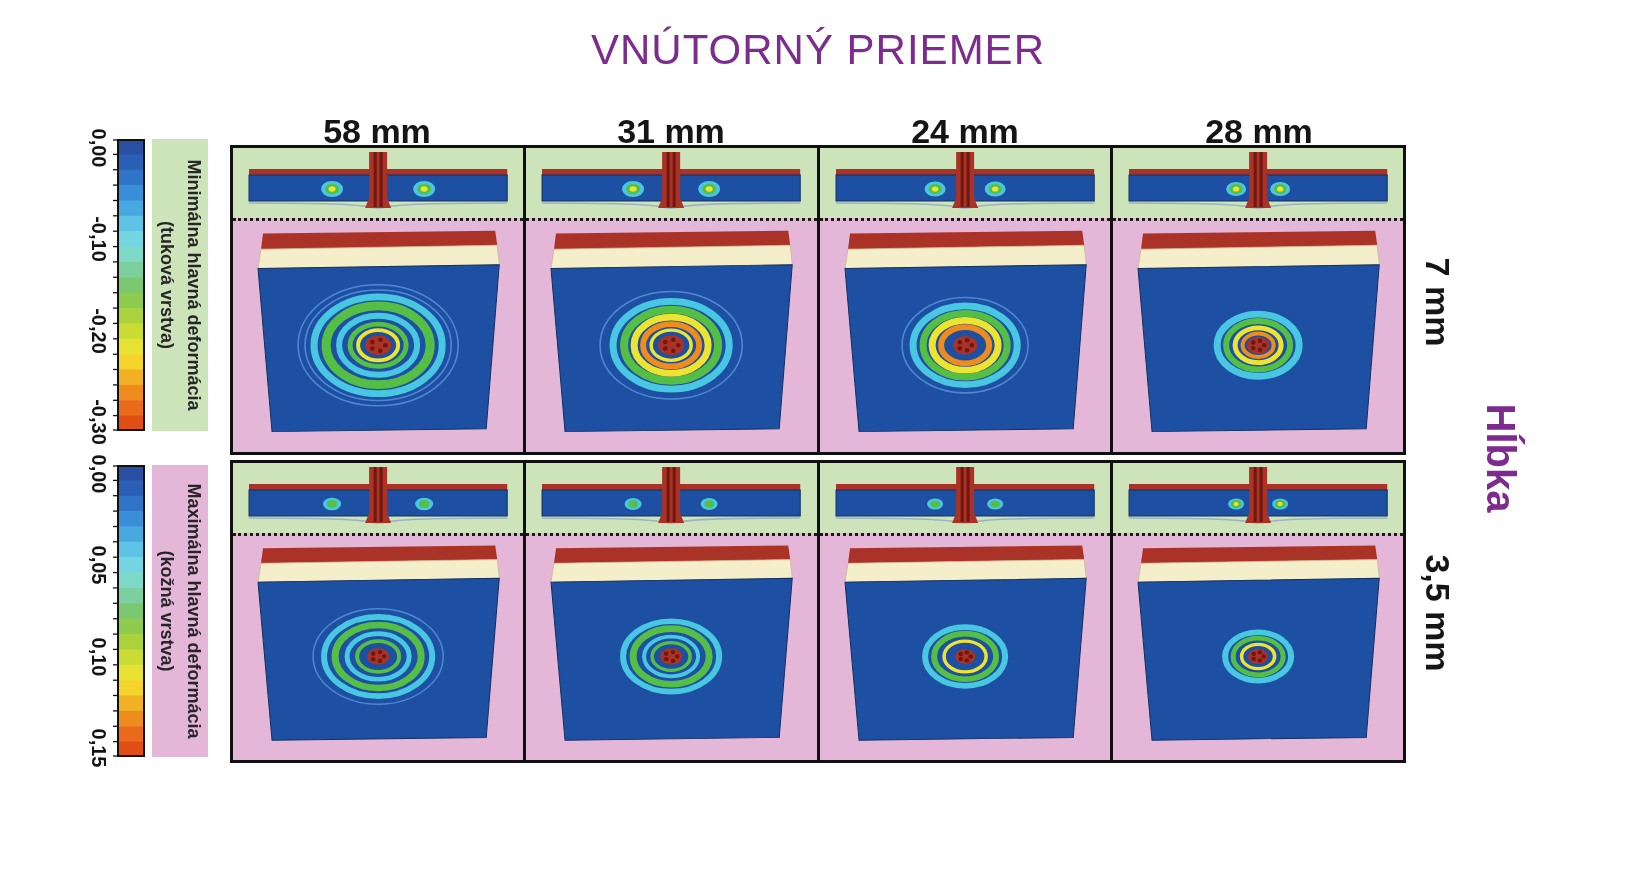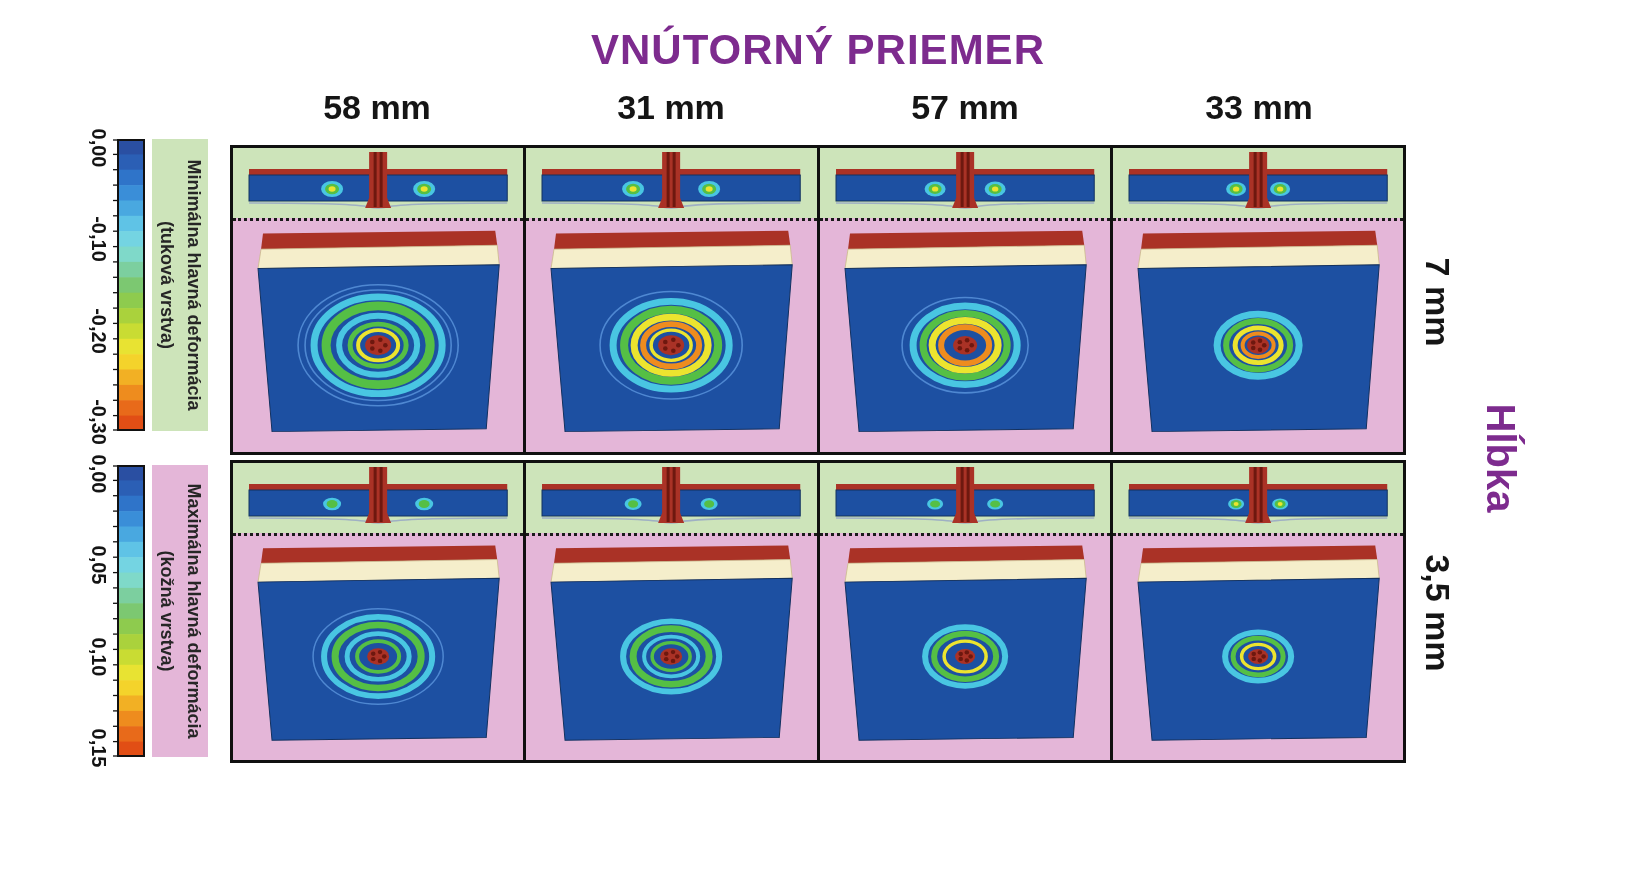--- a/index.html
+++ b/index.html
@@ -2,24 +2,24 @@
 <html style="--title-color: #7d2b8e; --strip-bg: #cde4ba; --panel-bg: #e4b6d8;"><head>
 <meta charset="utf-8">
 <style>
   html,body{margin:0;padding:0;}
   body{
     width:1637px;height:870px;position:relative;background:#ffffff;
     font-family:"Liberation Sans",sans-serif;overflow:hidden;
   }
   .title{
     position:absolute;left:230px;top:26px;width:1176px;text-align:center;
-    font-size:42px;font-weight:bold;letter-spacing:1px;color:var(--title-color,#7d2b8e);
+    font-size:42px;font-weight:normal;letter-spacing:1px;color:var(--title-color,#7d2b8e);
   }
   .col-headers{position:absolute;left:230px;top:88px;width:1176px;display:flex;}
-  .col-h{flex:1;text-align:center;font-size:34px;font-weight:bold;color:#151515;}
+  .col-h{flex:1;text-align:center;font-size:34px;font-weight:bold;color:#151515;margin-top:24px;}
 
   
   .cb-group{position:absolute;left:84px;width:124px;height:292px;display:flex;}
   .cb-top{top:139px}
   .cb-bot{top:465px}
   .cb-ticks{position:relative;width:28px;height:100%;}
   .tick{
     position:absolute;left:14px;transform:translate(-50%,-50%) rotate(90deg);
     white-space:nowrap;font-size:20px;font-weight:bold;color:#141414;
   }
@@ -61,22 +61,22 @@
 </head>
 <body>
 
 <div class="figure">
 
   <div class="title">VNÚTORNÝ PRIEMER</div>
 
   <div class="col-headers">
     <div class="col-h">58 mm</div>
     <div class="col-h">31 mm</div>
-    <div class="col-h">57 mm</div>
-    <div class="col-h">33 mm</div>
+    <div class="col-h">24 mm</div>
+    <div class="col-h">28 mm</div>
   </div>
 
   <div class="cb-group cb-top">
     <div class="cb-ticks">
       <span class="tick t0">0,00</span>
       <span class="tick t1">-0,10</span>
       <span class="tick t2">-0,20</span>
       <span class="tick t3">-0,30</span>
     </div>
     <div class="cb-bar">

